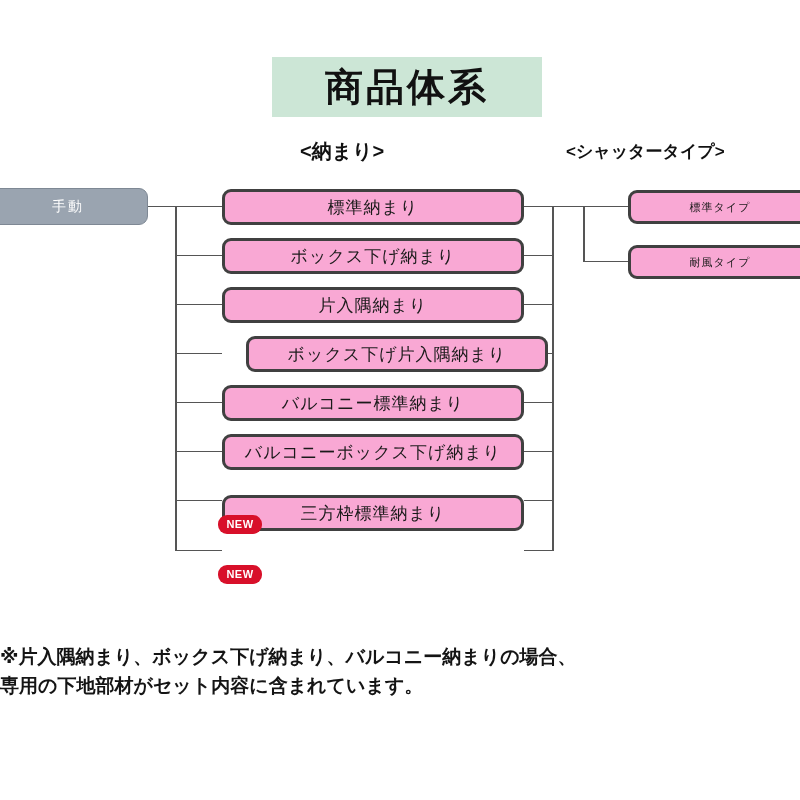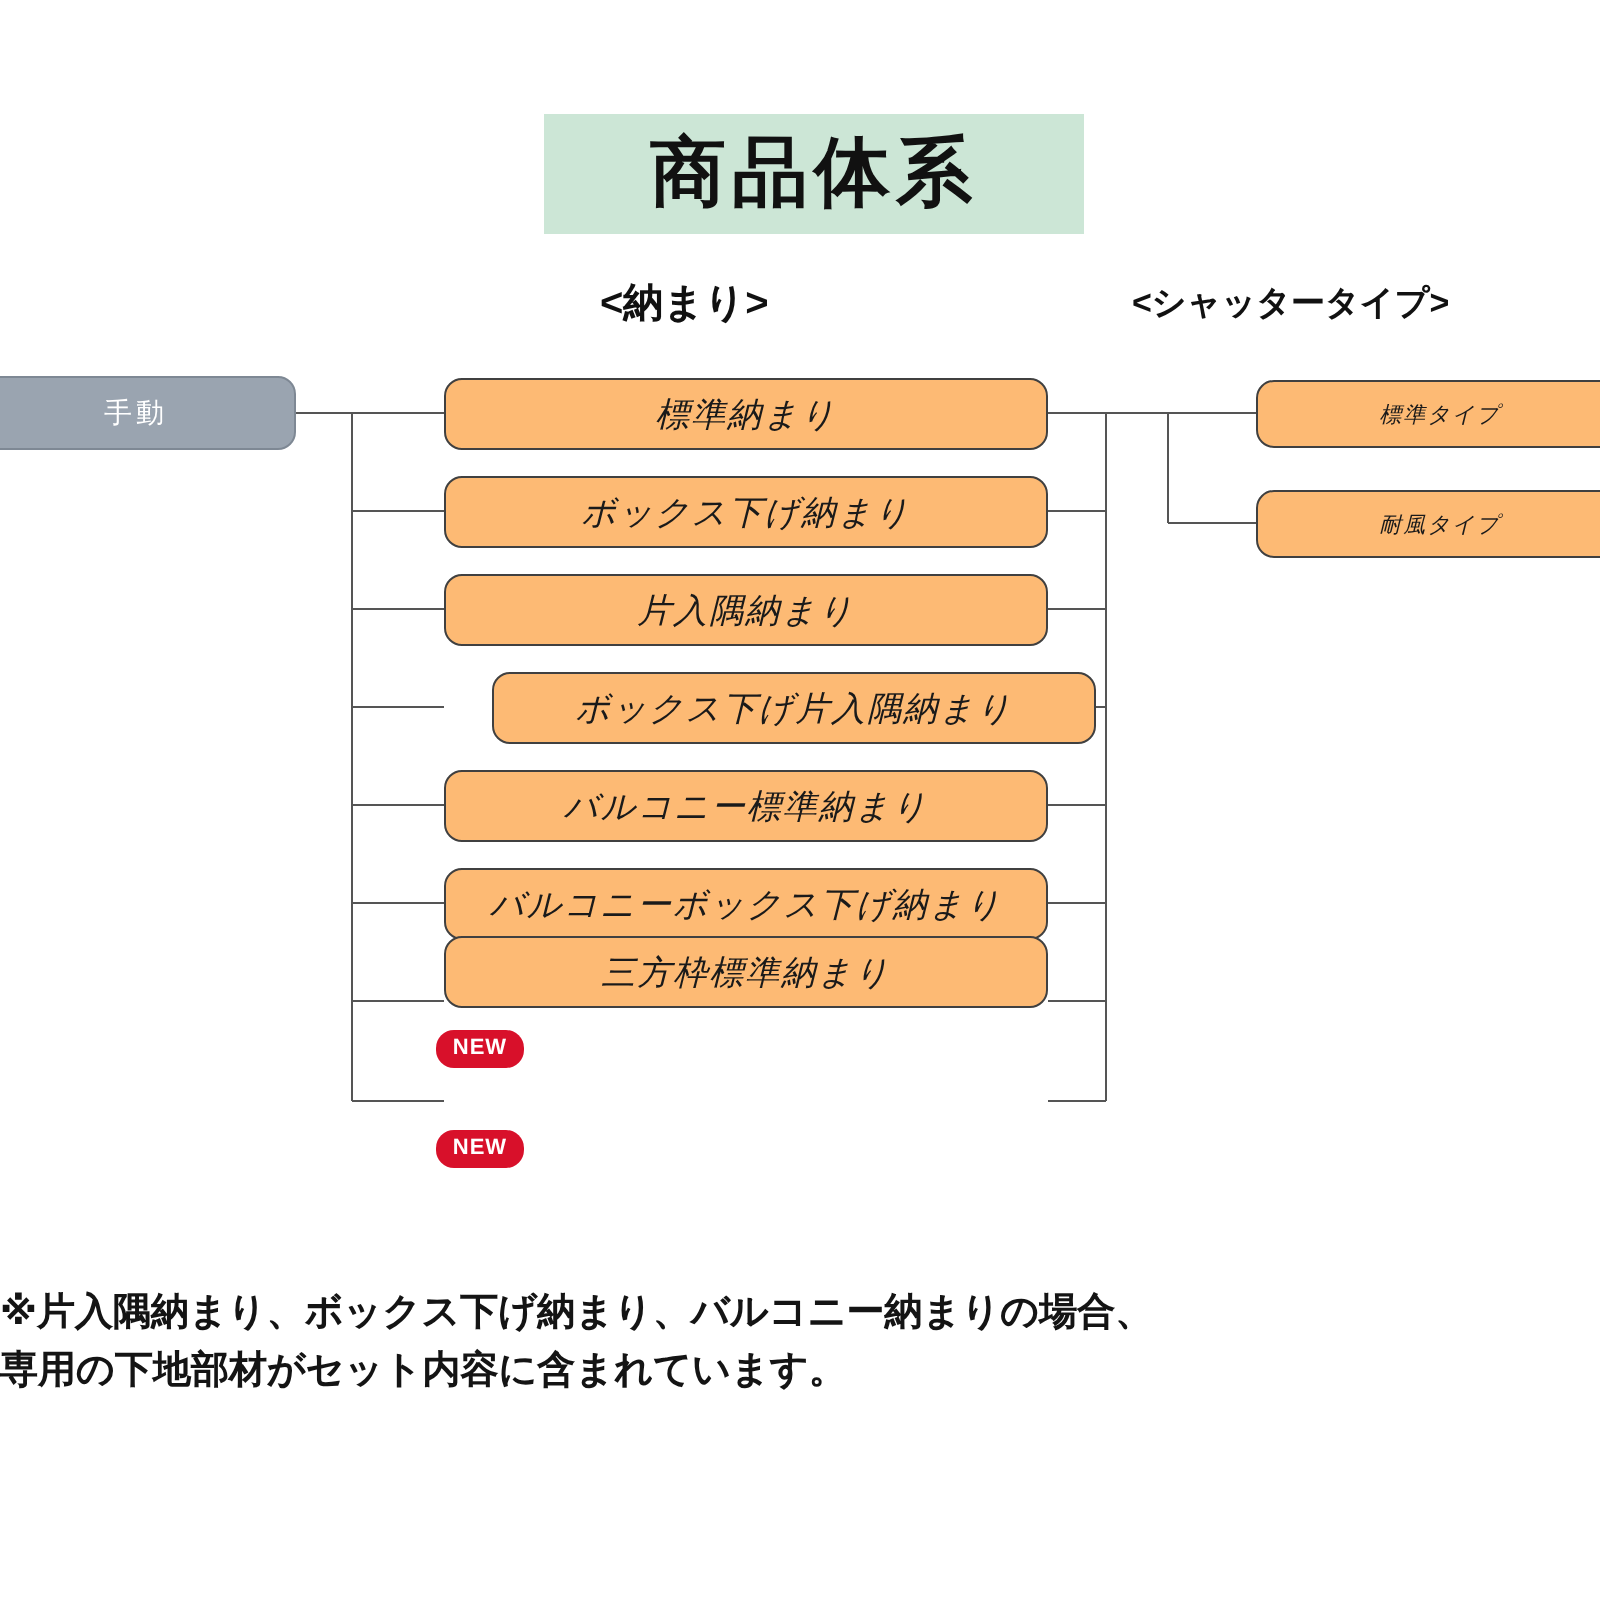--- a/index.html
+++ b/index.html
@@ -81,28 +81,27 @@
   }
   .node-root .node-label {
     color: #ffffff;
     font-size: 14px;
     letter-spacing: 2px;
   }
 
   
   .node-box {
     position: absolute;
-    background: #fdba74;
-    border: 1px solid #404040;
+    background: #f9a8d4;
+    border: 3px solid #404040;
     border-radius: 9px;
     display: flex;
     align-items: center;
     justify-content: center;
     box-sizing: border-box;
-    font-style: italic;
   }
   .node-box .node-label {
     font-size: 17px;
     color: #1a1a1a;
     letter-spacing: 1px;
     white-space: nowrap;
   }
   .osamari-box {
     left: 222px;
     width: 302px;
@@ -218,21 +217,21 @@
   </div>
   <div class="node-box osamari-box" style="top:336px;margin-left:24px;">
     <span class="node-label">ボックス下げ片入隅納まり</span>
   </div>
   <div class="node-box osamari-box" style="top:385px;">
     <span class="node-label">バルコニー標準納まり</span>
   </div>
   <div class="node-box osamari-box" style="top:434px;">
     <span class="node-label">バルコニーボックス下げ納まり</span>
   </div>
-  <div class="node-box osamari-box" style="top:468px;">
+  <div class="node-box osamari-box" style="top:495px;">
     <span class="node-label">三方枠標準納まり</span>
   </div>
 
   <div class="new-badge" style="top:475px;">
     <span class="badge-text">NEW</span>
   </div>
   <div class="new-badge" style="top:525px;">
     <span class="badge-text">NEW</span>
   </div>
 

